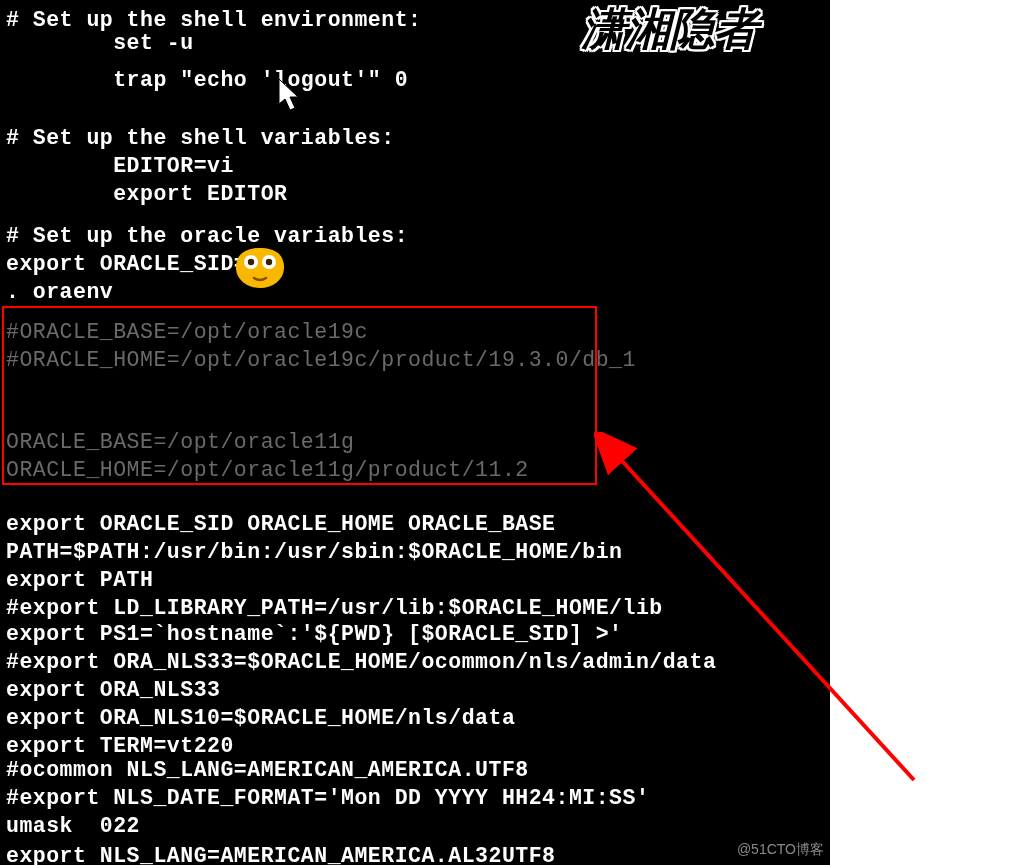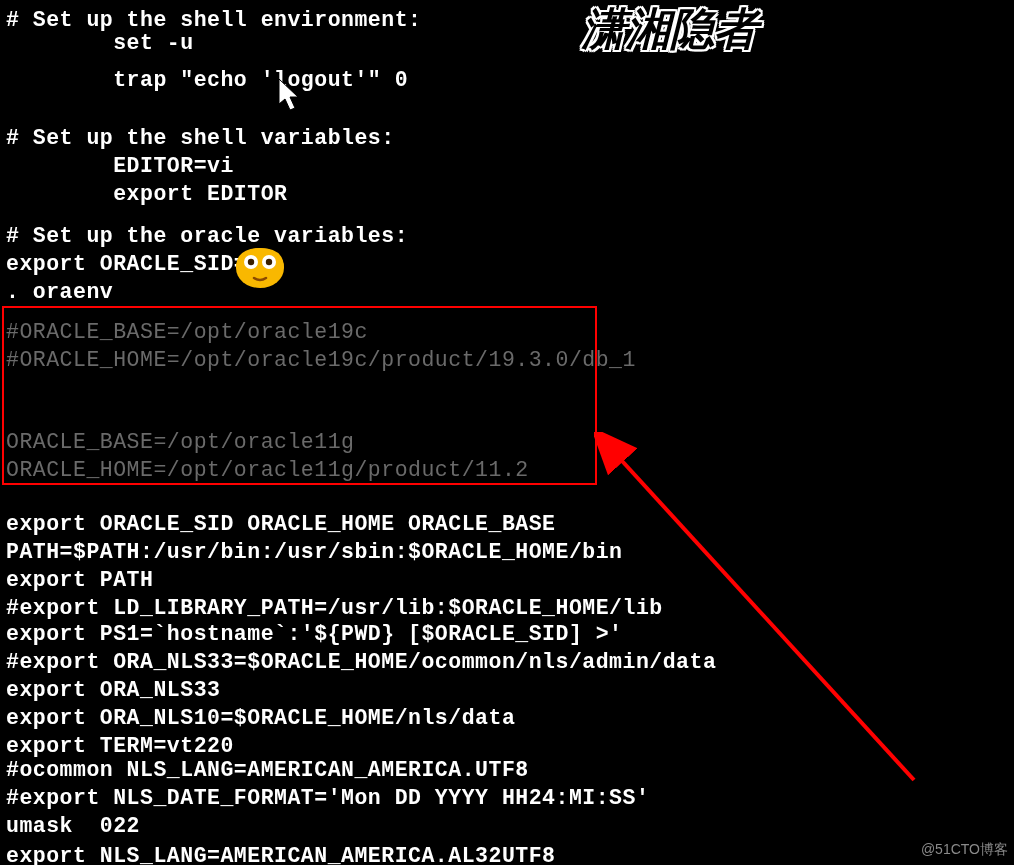--- a/index.html
+++ b/index.html
@@ -6,21 +6,21 @@
     margin: 0;
     padding: 0;
     width: 1014px;
     height: 865px;
     background: #ffffff;
     font-family: "Courier New", monospace;
     overflow: hidden;
   }
   .terminal {
     position: relative;
-    width: 1014px;
+    width: 830px;
     height: 865px;
     background: #000000;
     box-sizing: border-box;
   }
   .line {
     position: absolute;
     left: 6px;
     font-family: "Courier New", monospace;
     font-size: 21.5px;
     font-weight: bold;

